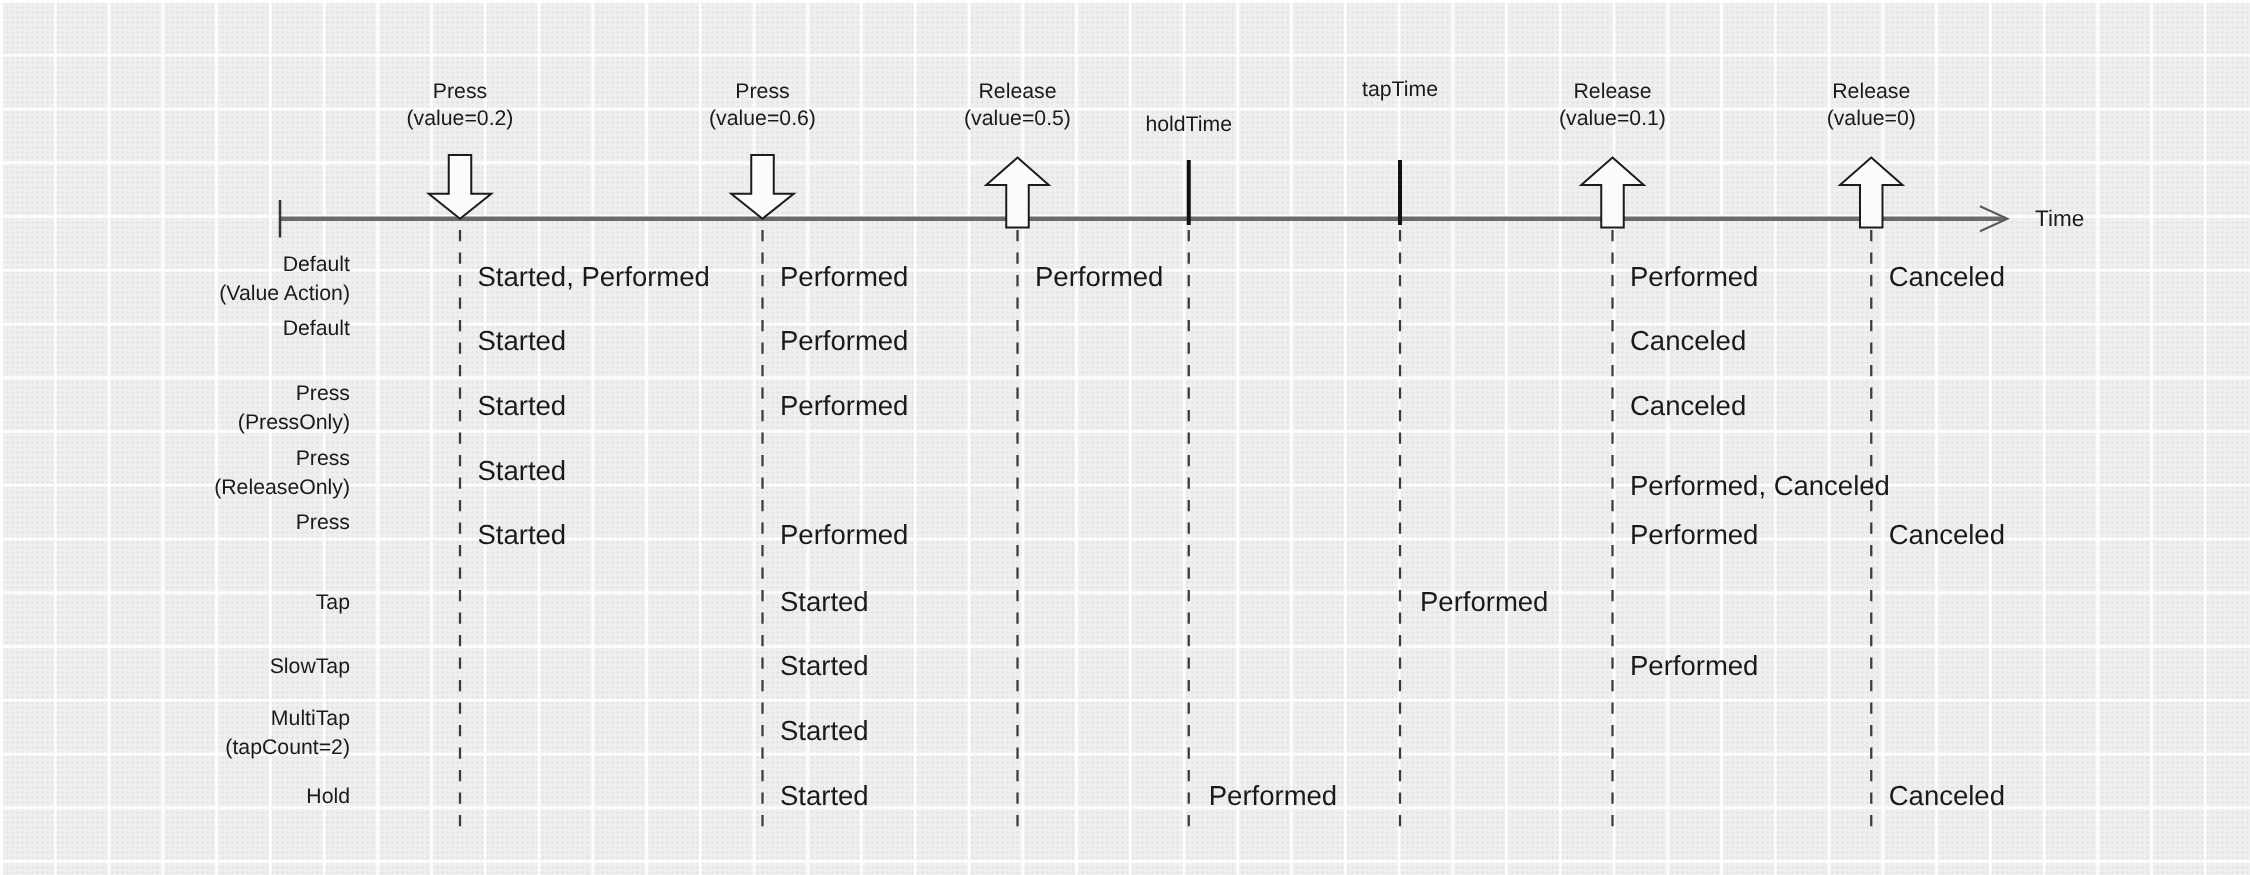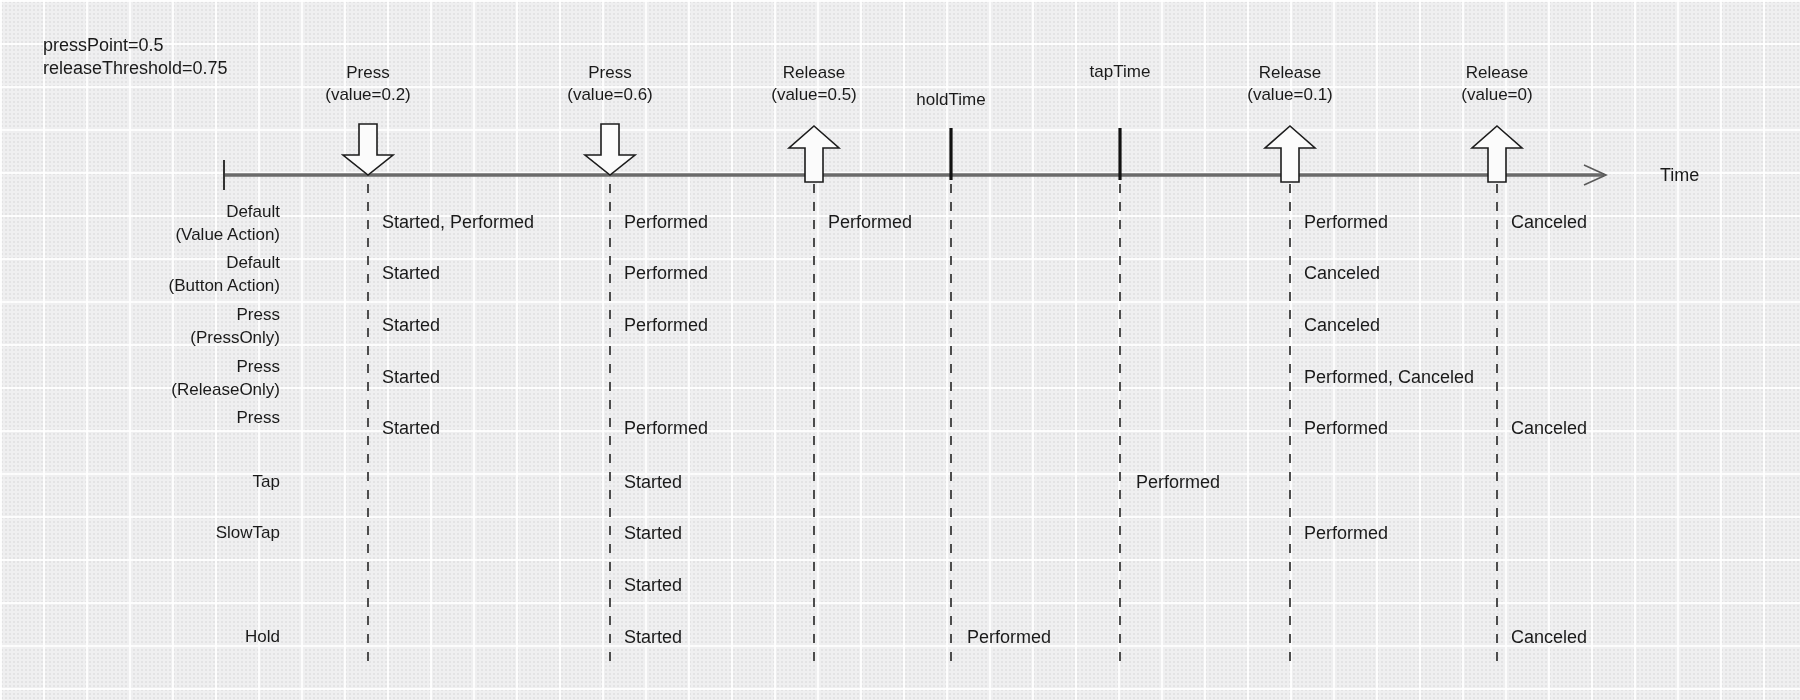--- a/index.html
+++ b/index.html
@@ -13,22 +13,22 @@
       radial-gradient(#e3e3e4 1px, transparent 1px);
     background-size:43px 43px,43px 43px,4px 4px;
   }
   #diagram-svg{position:absolute;left:0;top:0;}
   .txt{position:absolute;white-space:nowrap;}
   .config{left:43px;top:34px;font-size:18px;line-height:23px;}
   .evt-label{width:220px;text-align:center;font-size:17px;line-height:22px;}
   .evt-label span{display:block;}
   .row-label{left:20px;width:260px;text-align:right;font-size:17px;line-height:23px;}
   .row-label span{display:block;}
-  .cell{font-size:18px;line-height:24px;height:24px;}
-  .time-label{font-size:18px;line-height:22px;margin-left:32px;}
+  .cell{font-size:22px;line-height:24px;height:24px;}
+  .time-label{font-size:18px;line-height:22px;}
 </style>
 </head>
 <body>
 
 <div id="stage">
 
   <svg id="diagram-svg" width="1800" height="700" viewBox="0 0 1800 700">
 
     <g stroke="#3b3b3b" stroke-width="1.8" stroke-dasharray="9 9">
       <line x1="368" y1="184" x2="368" y2="664"></line>
@@ -48,24 +48,20 @@
     <line x1="1120" y1="128" x2="1120" y2="180" stroke="#111111" stroke-width="3.2"></line>
 
     <polygon points="359,124 377,124 377,155 393,155 368,175 343,155 359,155" fill="#fbfbfb" stroke="#1c1c1c" stroke-width="1.6"></polygon>
     <polygon points="601,124 619,124 619,155 635,155 610,175 585,155 601,155" fill="#fbfbfb" stroke="#1c1c1c" stroke-width="1.6"></polygon>
 
     <polygon points="814,126 839,148 823,148 823,182 805,182 805,148 789,148" fill="#fbfbfb" stroke="#1c1c1c" stroke-width="1.6"></polygon>
     <polygon points="1290,126 1315,148 1299,148 1299,182 1281,182 1281,148 1265,148" fill="#fbfbfb" stroke="#1c1c1c" stroke-width="1.6"></polygon>
     <polygon points="1497,126 1522,148 1506,148 1506,182 1488,182 1488,148 1472,148" fill="#fbfbfb" stroke="#1c1c1c" stroke-width="1.6"></polygon>
   </svg>
 
-  <div class="txt config">
-    <div>pressPoint=0.5</div>
-    <div>releaseThreshold=0.75</div>
-  </div>
 
   <div class="txt evt-label" style="left:258px;top:62px;">
     <span>Press</span>
     <span>(value=0.2)</span>
   </div>
   <div class="txt evt-label" style="left:500px;top:62px;">
     <span>Press</span>
     <span>(value=0.6)</span>
   </div>
   <div class="txt evt-label" style="left:704px;top:62px;">
@@ -88,59 +84,62 @@
   </div>
 
   <div class="txt time-label" style="left:1628px;top:164px;">Time</div>
 
   <div class="txt row-label" style="top:200px;">
     <span>Default</span>
     <span>(Value Action)</span>
   </div>
   <div class="txt row-label" style="top:251px;">
     <span>Default</span>
-    <span>(Button Action)</span>
   </div>
   <div class="txt row-label" style="top:303px;">
     <span>Press</span>
     <span>(PressOnly)</span>
   </div>
   <div class="txt row-label" style="top:355px;">
     <span>Press</span>
     <span>(ReleaseOnly)</span>
   </div>
   <div class="txt row-label" style="top:406px;">
     <span>Press</span>
   </div>
   <div class="txt row-label" style="top:521px;">
     <span>SlowTap</span>
   </div>
   <div class="txt row-label" style="top:470px;">
     <span>Tap</span>
+  </div>
+  <div class="txt row-label" style="top:563px;">
+    <span>MultiTap</span>
+    <span>(tapCount=2)</span>
   </div>
   <div class="txt row-label" style="top:625px;">
     <span>Hold</span>
   </div>
 
   <div class="txt cell" style="left:382px;top:210px;">Started, Performed</div>
   <div class="txt cell" style="left:624px;top:210px;">Performed</div>
   <div class="txt cell" style="left:828px;top:210px;">Performed</div>
   <div class="txt cell" style="left:1304px;top:210px;">Performed</div>
   <div class="txt cell" style="left:1511px;top:210px;">Canceled</div>
 
   <div class="txt cell" style="left:382px;top:261px;">Started</div>
   <div class="txt cell" style="left:624px;top:261px;">Performed</div>
   <div class="txt cell" style="left:1304px;top:261px;">Canceled</div>
 
   <div class="txt cell" style="left:382px;top:313px;">Started</div>
   <div class="txt cell" style="left:624px;top:313px;">Performed</div>
   <div class="txt cell" style="left:1304px;top:313px;">Canceled</div>
 
   <div class="txt cell" style="left:382px;top:365px;">Started</div>
-  <div class="txt cell" style="left:1304px;top:365px;">Performed, Canceled</div>
+  <div class="txt cell" style="left:1304px;top:377px;">Performed, Canceled</div>
 
   <div class="txt cell" style="left:382px;top:416px;">Started</div>
   <div class="txt cell" style="left:624px;top:416px;">Performed</div>
   <div class="txt cell" style="left:1304px;top:416px;">Performed</div>
   <div class="txt cell" style="left:1511px;top:416px;">Canceled</div>
 
   <div class="txt cell" style="left:624px;top:470px;">Started</div>
   <div class="txt cell" style="left:1136px;top:470px;">Performed</div>
 
   <div class="txt cell" style="left:624px;top:521px;">Started</div>

